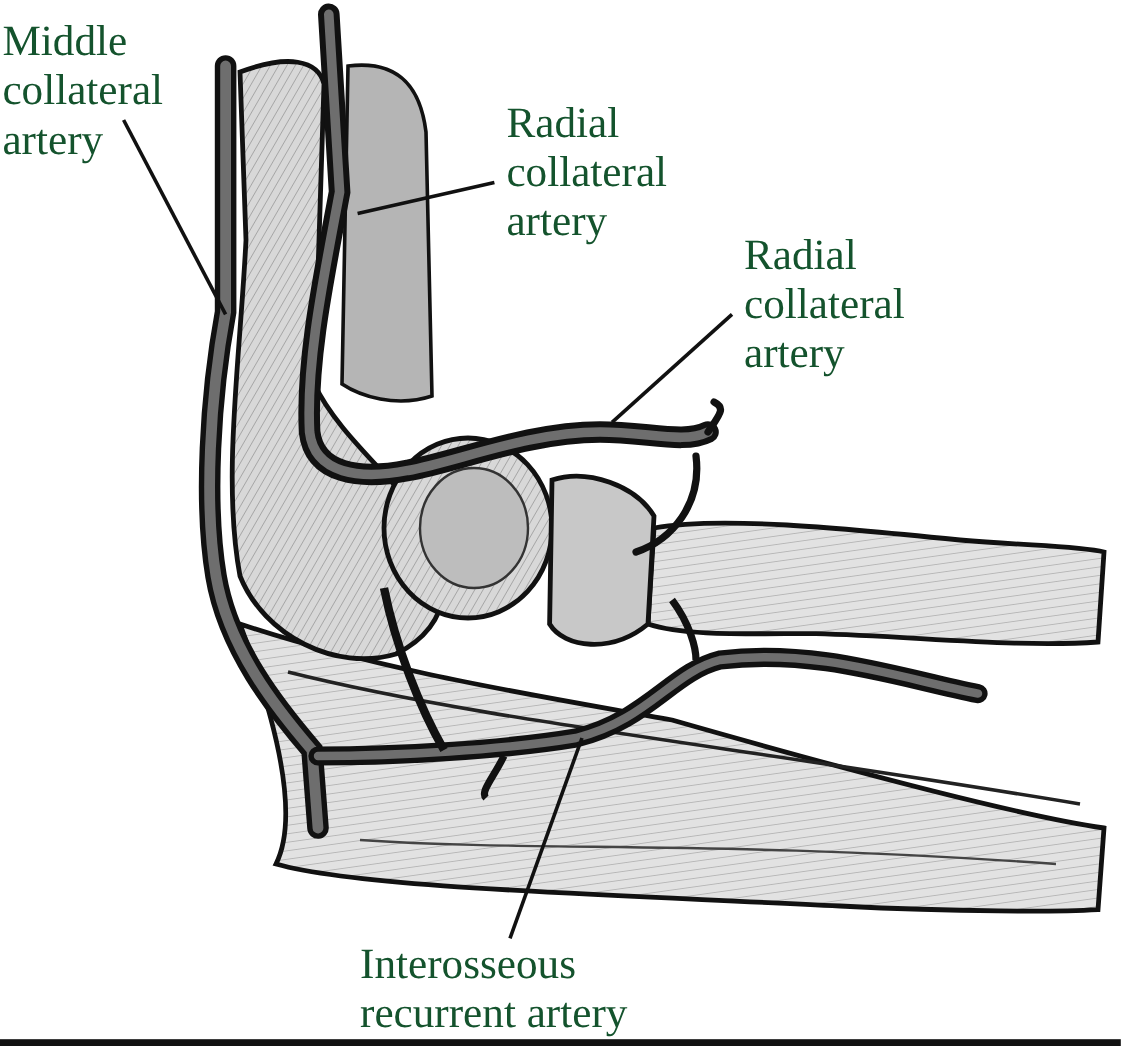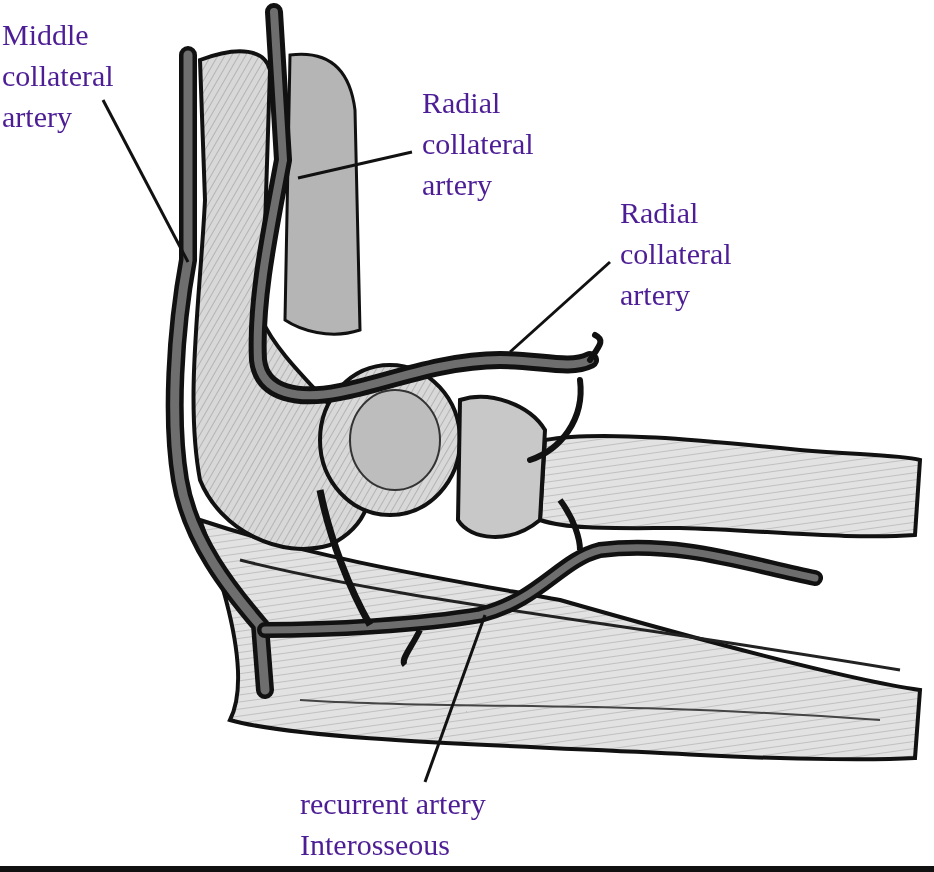--- a/index.html
+++ b/index.html
@@ -1,18 +1,18 @@
 <!DOCTYPE html>
 <html><head>
 <meta charset="utf-8">
 <style>
   html, body { margin:0; padding:0; background:#ffffff; }
   body { width:934px; height:872px; position:relative; overflow:hidden;
          font-family: "Liberation Serif", "DejaVu Serif", serif; }
-  .label { position:absolute; color:#4c1d95; font-size:30px; line-height:41px; white-space:nowrap; }
+  .label { position:absolute; color:#14532d; font-size:36px; line-height:41px; white-space:nowrap; }
   .label span { display:block; }
   svg.art { position:absolute; left:0; top:0; }
   .bottom-bar { position:absolute; left:0; bottom:0; width:934px; height:6px; background:#111; }
 </style>
 </head>
 <body>
 
 <svg class="art" width="934" height="872" viewBox="0 0 934 872">
   <defs>
     <pattern id="hatch" width="6" height="6" patternUnits="userSpaceOnUse" patternTransform="rotate(30)">
@@ -85,17 +85,17 @@
   <span>artery</span>
 </div>
 
 <div class="label" style="left:620px; top:192px;">
   <span>Radial</span>
   <span>collateral</span>
   <span>artery</span>
 </div>
 
 <div class="label" style="left:300px; top:783px;">
+  <span>Interosseous</span>
   <span>recurrent artery</span>
-  <span>Interosseous</span>
 </div>
 
 <div class="bottom-bar"></div>
 
 </body></html>

